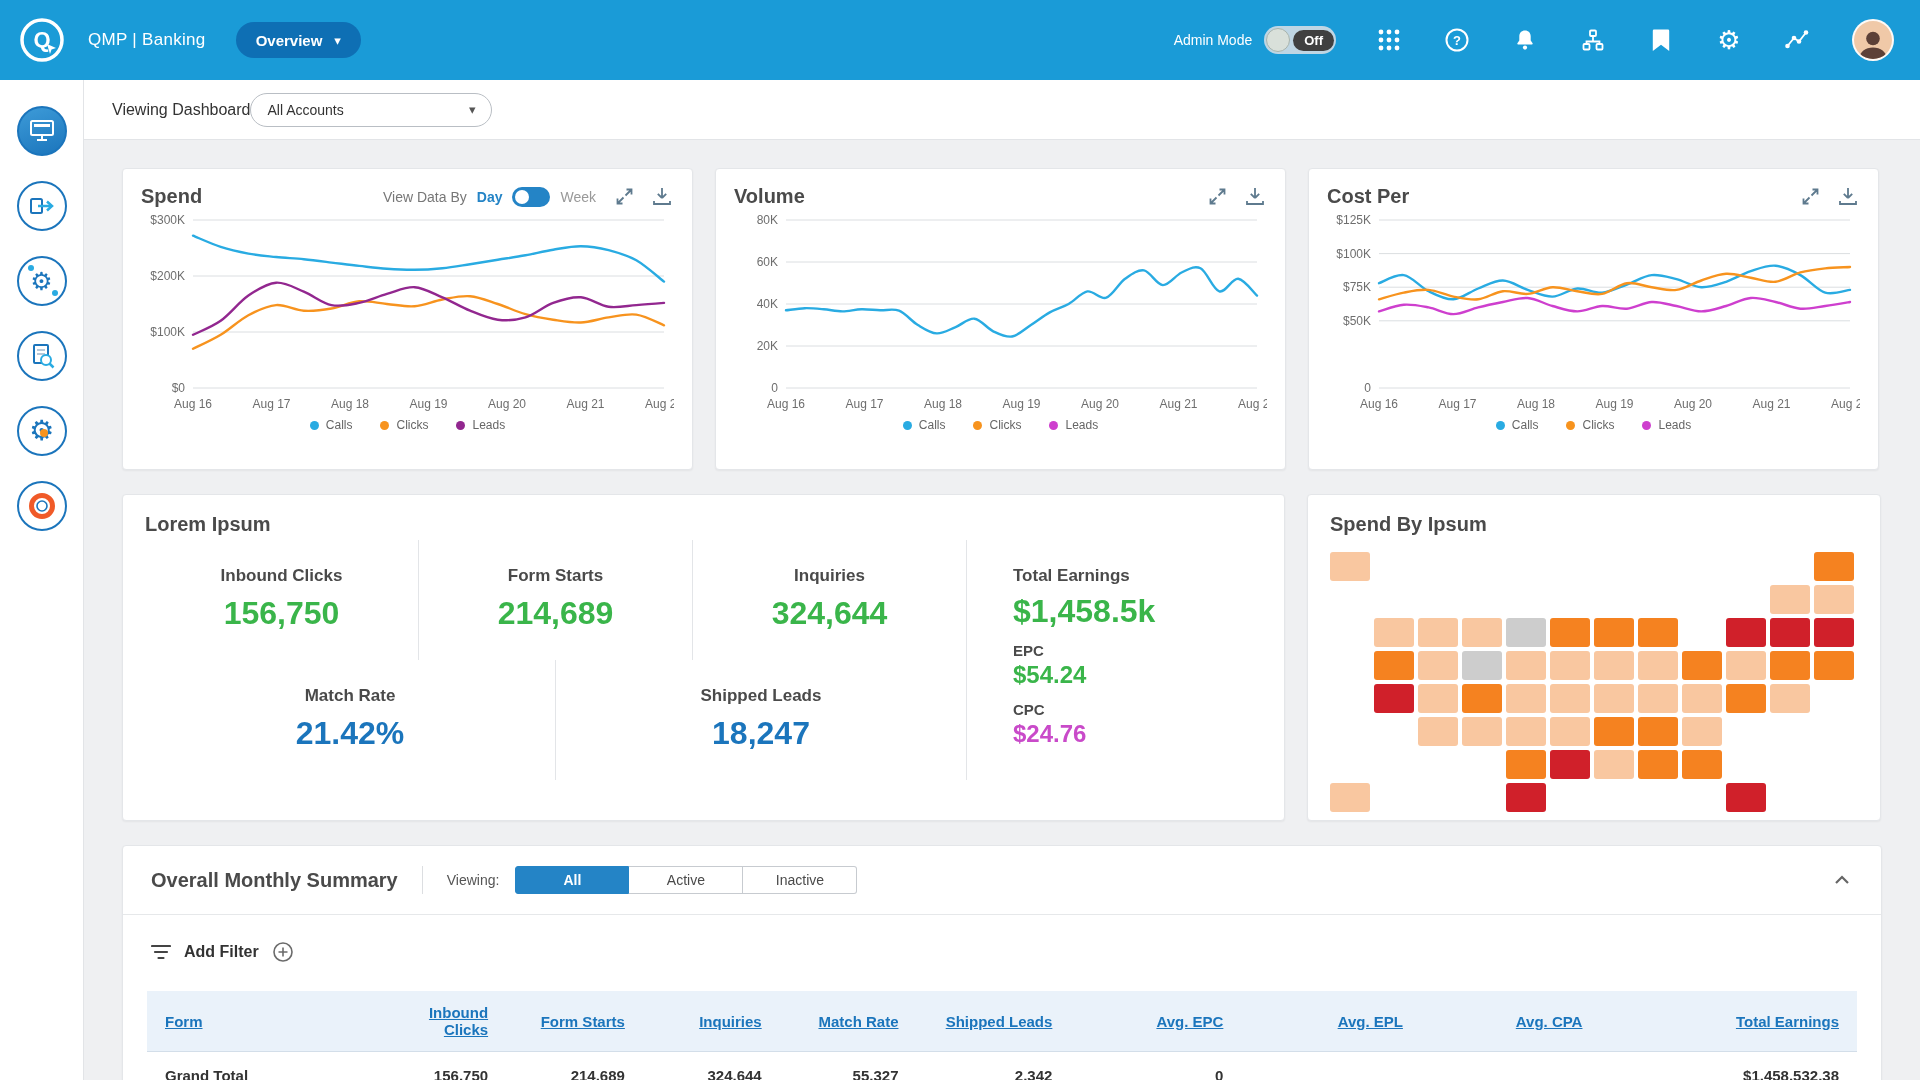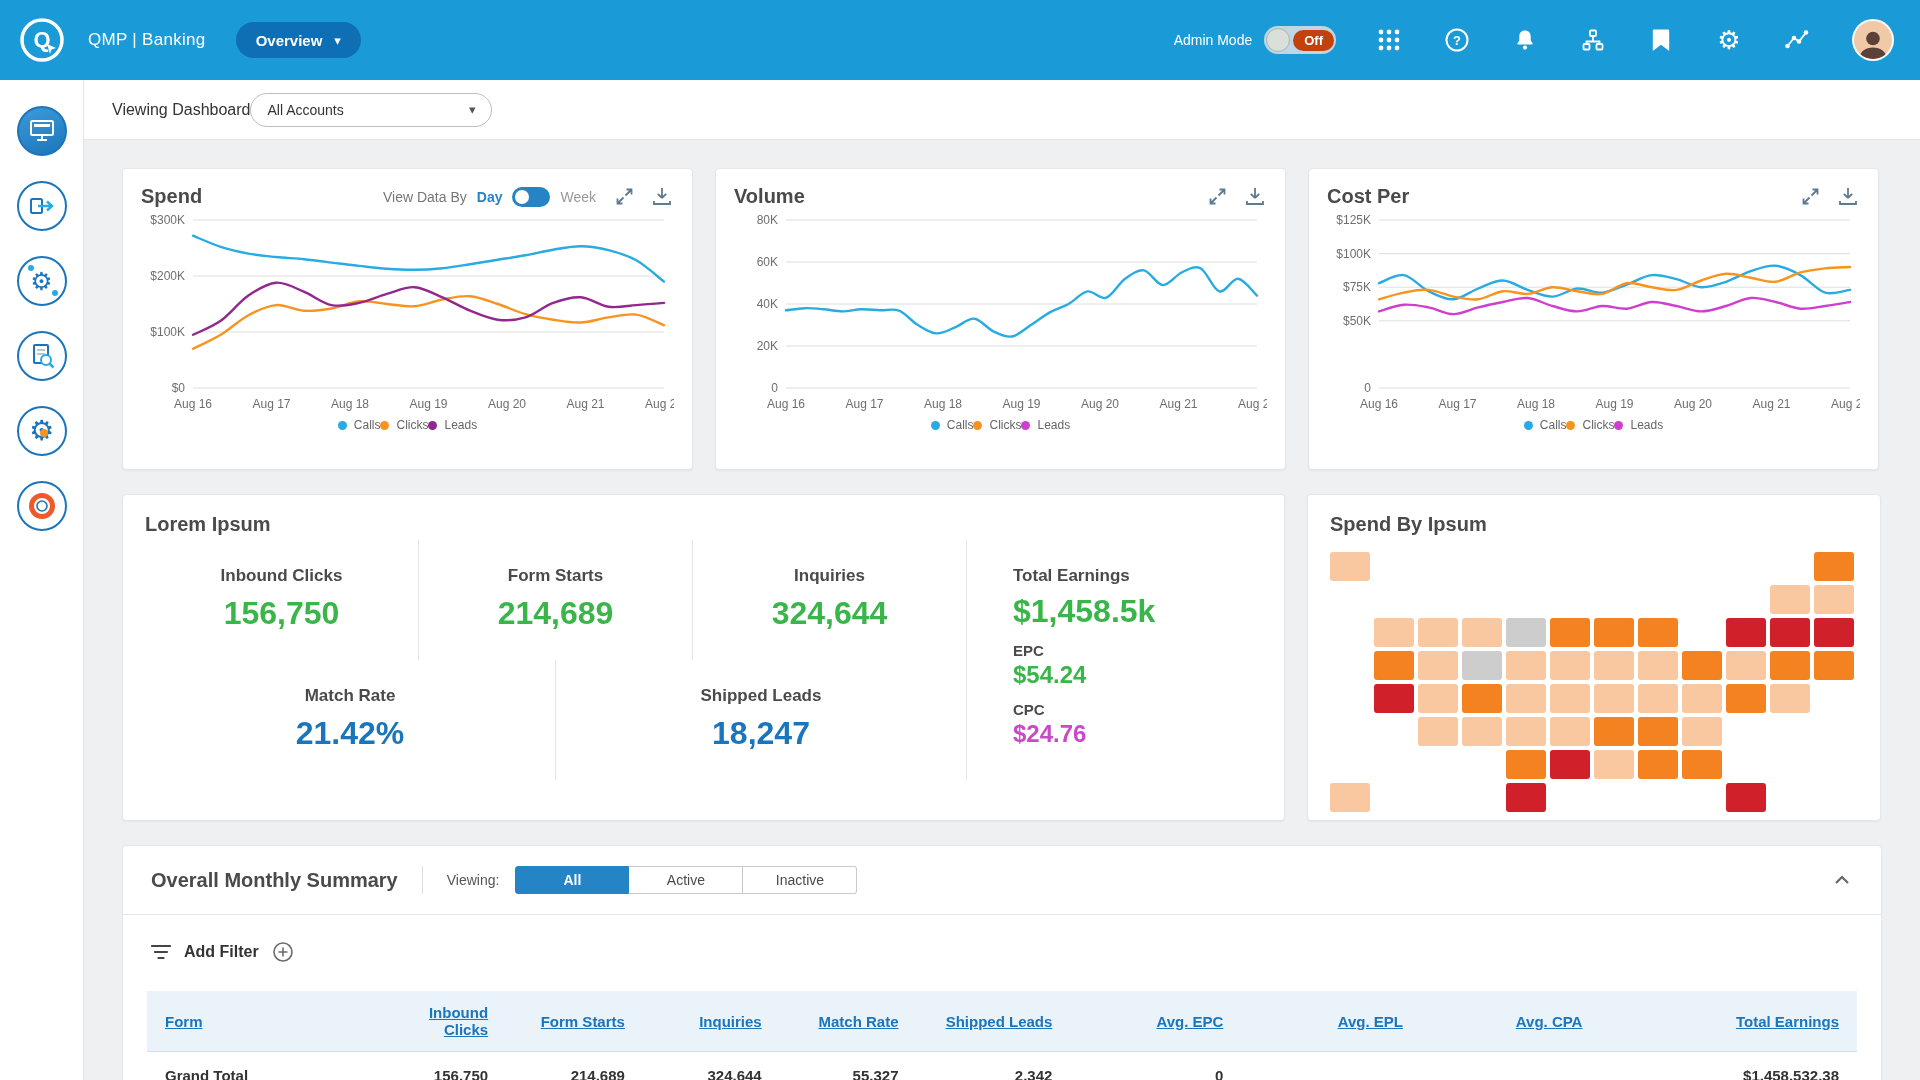--- a/index.html
+++ b/index.html
@@ -12,21 +12,21 @@
     display:flex; align-items:center; padding:0 26px 0 18px; z-index:20; }
   .logo { width:48px; height:48px; position:relative; flex:0 0 auto; }
   .brand { color:#fff; font-size:17px; font-weight:400; margin-left:22px; letter-spacing:.3px; }
   .nav-pill { margin-left:30px; height:36px; background:#0E6FB4; border-radius:18px; color:#fff;
     display:flex; align-items:center; gap:12px; padding:0 20px; font-size:15px; font-weight:700; cursor:pointer; }
   .nav-pill .caret { font-size:13px; }
   .top-spacer { flex:1; }
   .admin-label { color:#fff; font-size:14px; margin-right:12px; }
   .admin-toggle { display:flex; align-items:center; background:#BFD6E4; border-radius:15px; padding:2px; height:28px; cursor:pointer; }
   .admin-knob { width:24px; height:24px; border-radius:50%; background:#D9E0DA; border:1px solid #A8B4AE; }
-  .admin-off { background:#c2410c; color:#fff; font-size:13px; font-weight:700; border-radius:12px; padding:3px 11px; margin-left:3px; }
+  .admin-off { background:#404040; color:#fff; font-size:13px; font-weight:700; border-radius:12px; padding:3px 11px; margin-left:3px; }
   .top-icons { display:flex; align-items:center; gap:42px; margin-left:40px; }
   .top-icon { width:26px; height:26px; display:flex; align-items:center; justify-content:center; color:#fff; cursor:pointer; }
   .top-icon svg { display:block; }
   .gear-glyph { font-size:26px; color:#fff; line-height:1; }
   .avatar { width:42px; height:42px; border-radius:50%; background:#F0C9A8; border:2px solid rgba(255,255,255,.9);
     overflow:hidden; display:flex; align-items:flex-end; justify-content:center; cursor:pointer; }
 
   
   .sidebar { position:fixed; top:80px; left:0; bottom:0; width:84px; background:#fff;
     border-right:1px solid #E2E4E7; display:flex; flex-direction:column; align-items:center;
@@ -57,21 +57,21 @@
   .viewby { margin-left:auto; display:flex; align-items:center; gap:10px; font-size:14px; color:#777; }
   .day-label { color:#2484C6; font-weight:700; }
   .week-label { color:#999; }
   .switch { width:38px; height:20px; border-radius:10px; background:#2484C6; position:relative; cursor:pointer; }
   .switch-knob { position:absolute; left:3px; top:3px; width:14px; height:14px; border-radius:50%; background:#fff; }
   .card-icons { display:flex; gap:16px; margin-left:18px; }
   .card-icons.push { margin-left:auto; }
   .icon-btn { color:#5E7A8E; cursor:pointer; width:22px; height:22px; }
   .chart { height:202px; margin-top:4px; }
   .chart svg text { font-family:"Liberation Sans", sans-serif; }
-  .chart-legend { display:flex; justify-content:center; align-items:center; height:22px; font-size:12px; color:#666; }
+  .chart-legend { display:flex; justify-content:center; align-items:center; gap:28px; height:22px; font-size:12px; color:#666; }
   .legend-item { display:flex; align-items:center; cursor:pointer; }
   .legend-dot { width:9px; height:9px; border-radius:50%; display:inline-block; margin-right:7px; }
 
   .row2 { display:flex; gap:22px; }
   .kpi-card { width:1163px; height:327px; padding:18px 22px; }
   .kpi-body { display:flex; margin-top:4px; }
   .kpi-left { flex:1; }
   .kpi-row { display:flex; }
   .kpi-cell { flex:1; text-align:center; padding:26px 0 28px; }
   .kpi-cell + .kpi-cell { border-left:1px solid #E3E5E8; }

